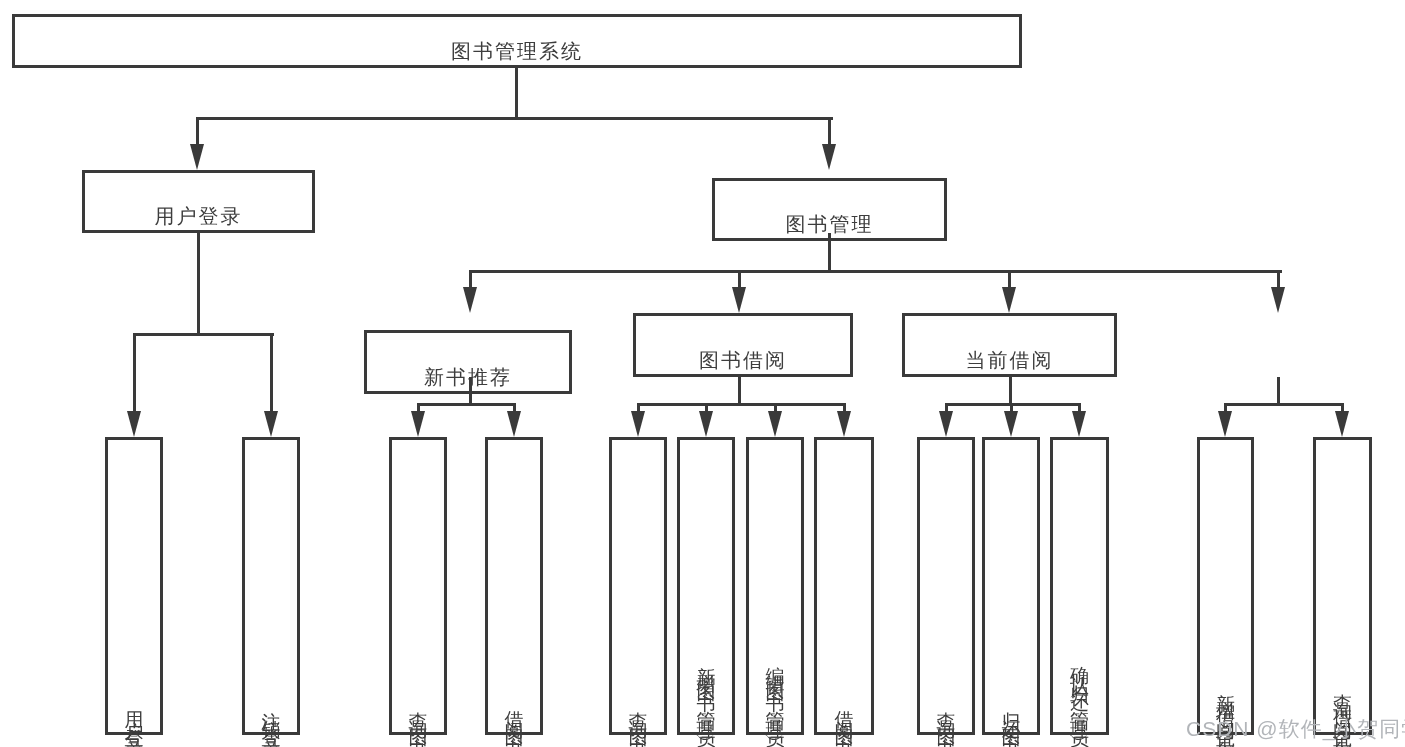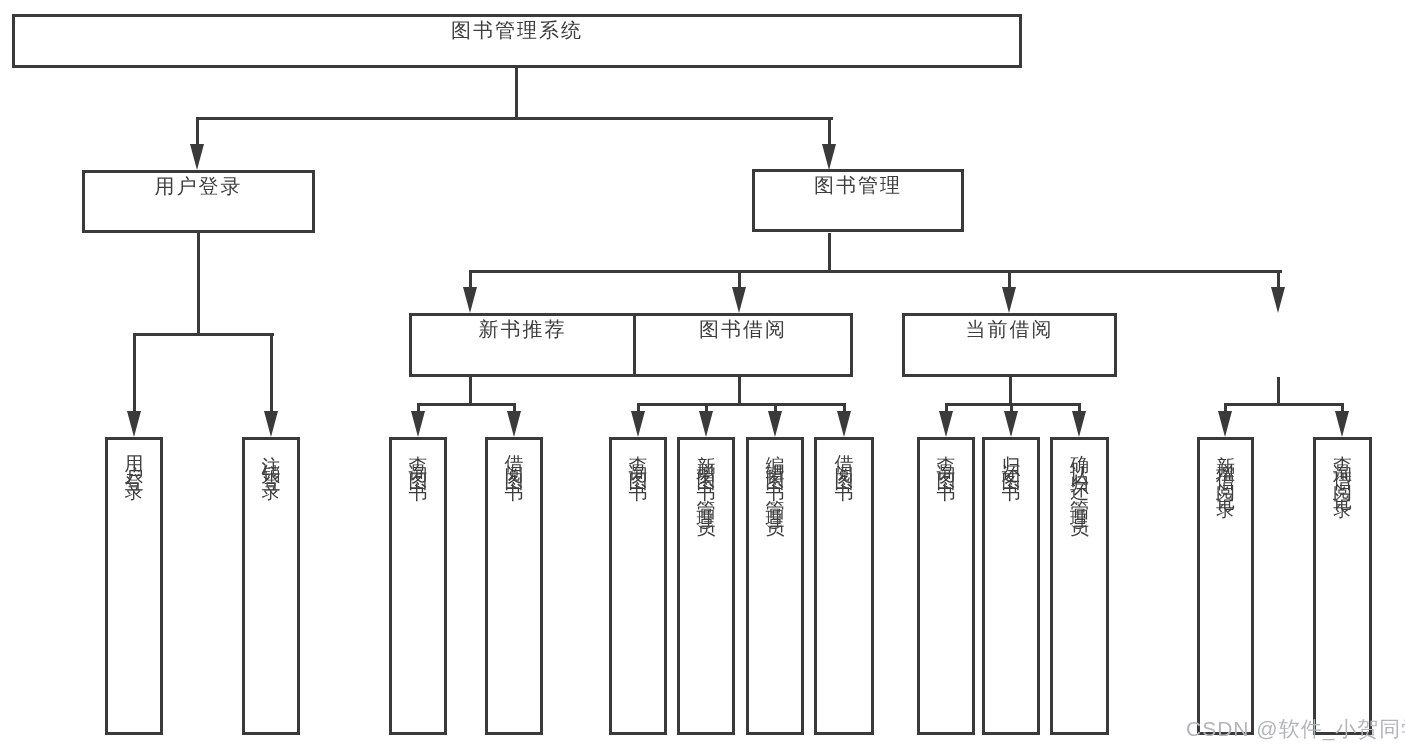--- a/index.html
+++ b/index.html
@@ -8,21 +8,21 @@
     width:1405px;height:747px;
     background:#ffffff;
     font-family:"Liberation Sans","DejaVu Sans",sans-serif;
     overflow:hidden;
   }
   .box{
     position:absolute;
     background:#ffffff;
     border:3px solid #3a3a3a;
     box-sizing:border-box;
-    display:flex;align-items:flex-start;justify-content:center;
+    display:flex;align-items:flex-end;justify-content:center;
     color:#3d3d3d;
   }
   .hbox{font-size:20px;letter-spacing:2px;}
   .vbox span{
     writing-mode:vertical-rl;
     text-orientation:mixed;
     font-size:19px;
     letter-spacing:9px;
     color:#3d3d3d;
   }
@@ -55,21 +55,21 @@
   <div class="line" style="left:515px;top:68px;width:3px;height:51px;"></div>
   <div class="line" style="left:196px;top:117px;width:637px;height:3px;"></div>
   <div class="line" style="left:196px;top:117px;width:3px;height:30px;"></div>
   <div class="arrow" style="left:190px;top:144px;"></div>
   <div class="line" style="left:828px;top:117px;width:3px;height:30px;"></div>
   <div class="arrow" style="left:822px;top:144px;"></div>
 
   <div class="box hbox" style="left:82px;top:170px;width:233px;height:63px;">
     <span>用户登录</span>
   </div>
-  <div class="box hbox" style="left:712px;top:169px;width:212px;height:63px;margin-left:40px;">
+  <div class="box hbox" style="left:712px;top:178px;width:235px;height:63px;">
     <span>图书管理</span>
   </div>
 
   <div class="line" style="left:197px;top:233px;width:3px;height:103px;"></div>
   <div class="line" style="left:133px;top:333px;width:141px;height:3px;"></div>
   <div class="line" style="left:133px;top:333px;width:3px;height:80px;"></div>
   <div class="arrow" style="left:127px;top:411px;"></div>
   <div class="line" style="left:270px;top:333px;width:3px;height:80px;"></div>
   <div class="arrow" style="left:264px;top:411px;"></div>
 
@@ -77,21 +77,21 @@
   <div class="line" style="left:469px;top:270px;width:813px;height:3px;"></div>
   <div class="line" style="left:469px;top:270px;width:3px;height:19px;"></div>
   <div class="arrow" style="left:463px;top:287px;"></div>
   <div class="line" style="left:738px;top:270px;width:3px;height:19px;"></div>
   <div class="arrow" style="left:732px;top:287px;"></div>
   <div class="line" style="left:1008px;top:270px;width:3px;height:19px;"></div>
   <div class="arrow" style="left:1002px;top:287px;"></div>
   <div class="line" style="left:1277px;top:270px;width:3px;height:19px;"></div>
   <div class="arrow" style="left:1271px;top:287px;"></div>
 
-  <div class="box hbox" style="left:364px;top:313px;width:227px;height:64px;margin-left:45px;">
+  <div class="box hbox" style="left:364px;top:330px;width:208px;height:64px;">
     <span>新书推荐</span>
   </div>
   <div class="box hbox" style="left:902px;top:313px;width:215px;height:64px;">
     <span>当前借阅</span>
   </div>
   <div class="box hbox" style="left:633px;top:313px;width:220px;height:64px;">
     <span>图书借阅</span>
   </div>
 
   <div class="line" style="left:469px;top:377px;width:3px;height:29px;"></div>

